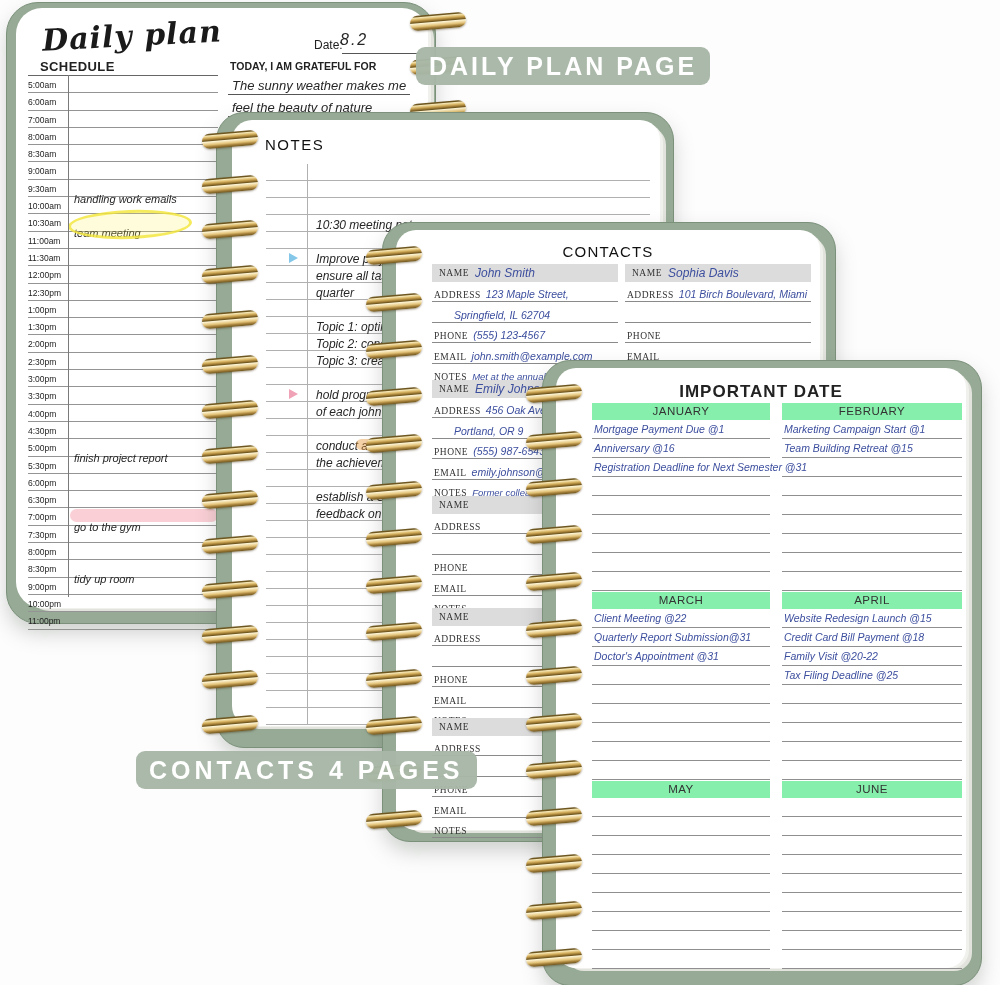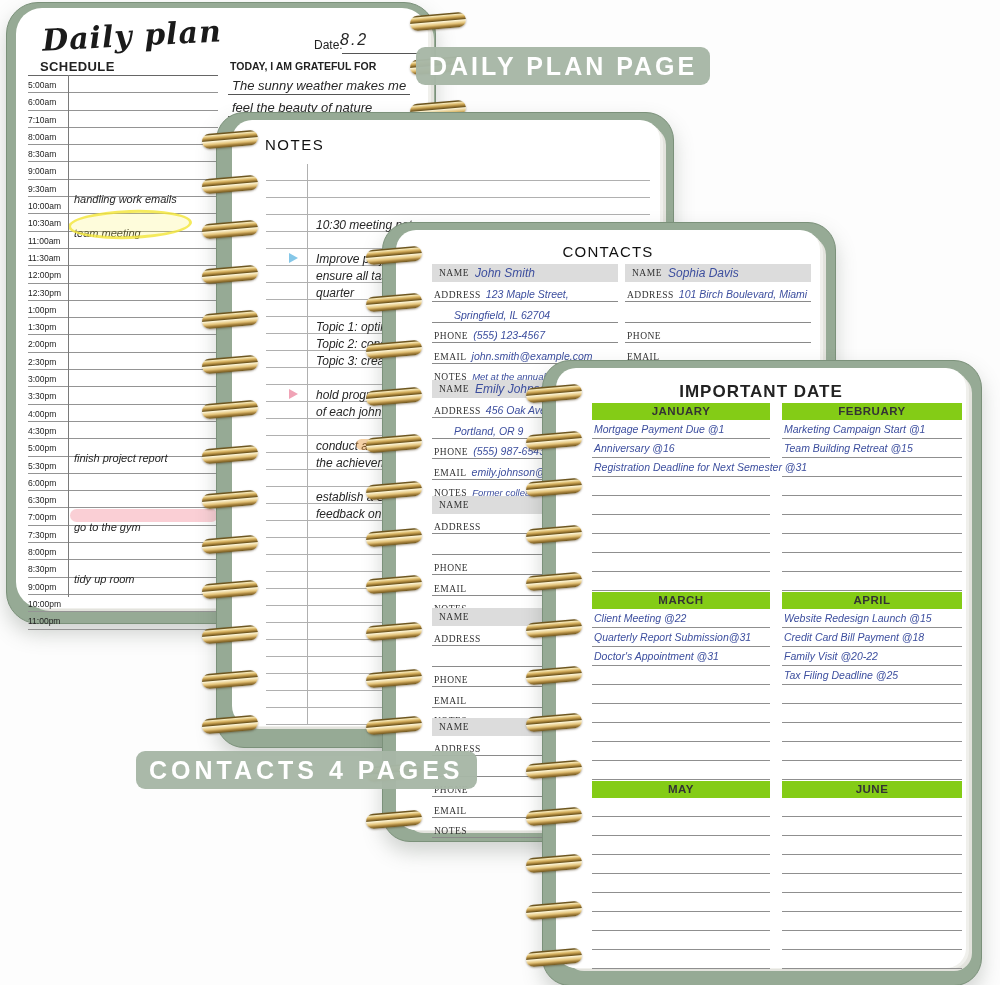--- a/index.html
+++ b/index.html
@@ -88,21 +88,21 @@
           align-items:flex-end;gap:5px;padding:0 0 1px 2px;}
   .cf-val{font-style:italic;font-size:10.5px;color:#3c4e9e;white-space:nowrap;}
   .cf-addr2{padding-left:22px;}
   
   .id-title{position:absolute;left:0;right:0;top:14px;text-align:center;font-size:17px;
             font-weight:600;letter-spacing:1px;color:#222;}
   .idcol{position:absolute;}
   .idcol-l{left:36px;width:178px;} .idcol-r{left:226px;width:180px;}
   .msec{position:absolute;left:0;right:0;}
   .msec-1{top:35px;} .msec-2{top:224px;} .msec-3{top:413px;}
-  .mhead{height:17px;background:#84cc16;text-align:center;font-size:11.5px;font-weight:bold;
+  .mhead{height:17px;background:#86efac;text-align:center;font-size:11.5px;font-weight:normal;
          line-height:17px;color:#333;letter-spacing:.5px;}
   .mslots{height:171px;background:repeating-linear-gradient(180deg,transparent 0 18px,#8f8f8f 18px 19px);}
   .ment{height:19px;font-style:italic;font-size:10.5px;line-height:19px;color:#3c4e9e;
         white-space:nowrap;padding-left:2px;}
 </style>
 </head>
 <body>
 
 <div class="canvas">
 
@@ -119,21 +119,21 @@
           <span class="time">5:00am</span>
           <span class="entry hw"></span>
         </div>
 
         <div class="srow">
           <span class="time">6:00am</span>
           <span class="entry hw"></span>
         </div>
 
         <div class="srow">
-          <span class="time">7:10am</span>
+          <span class="time">7:00am</span>
           <span class="entry hw"></span>
         </div>
 
         <div class="srow">
           <span class="time">8:00am</span>
           <span class="entry hw"></span>
         </div>
 
         <div class="srow">
           <span class="time">8:30am</span>

